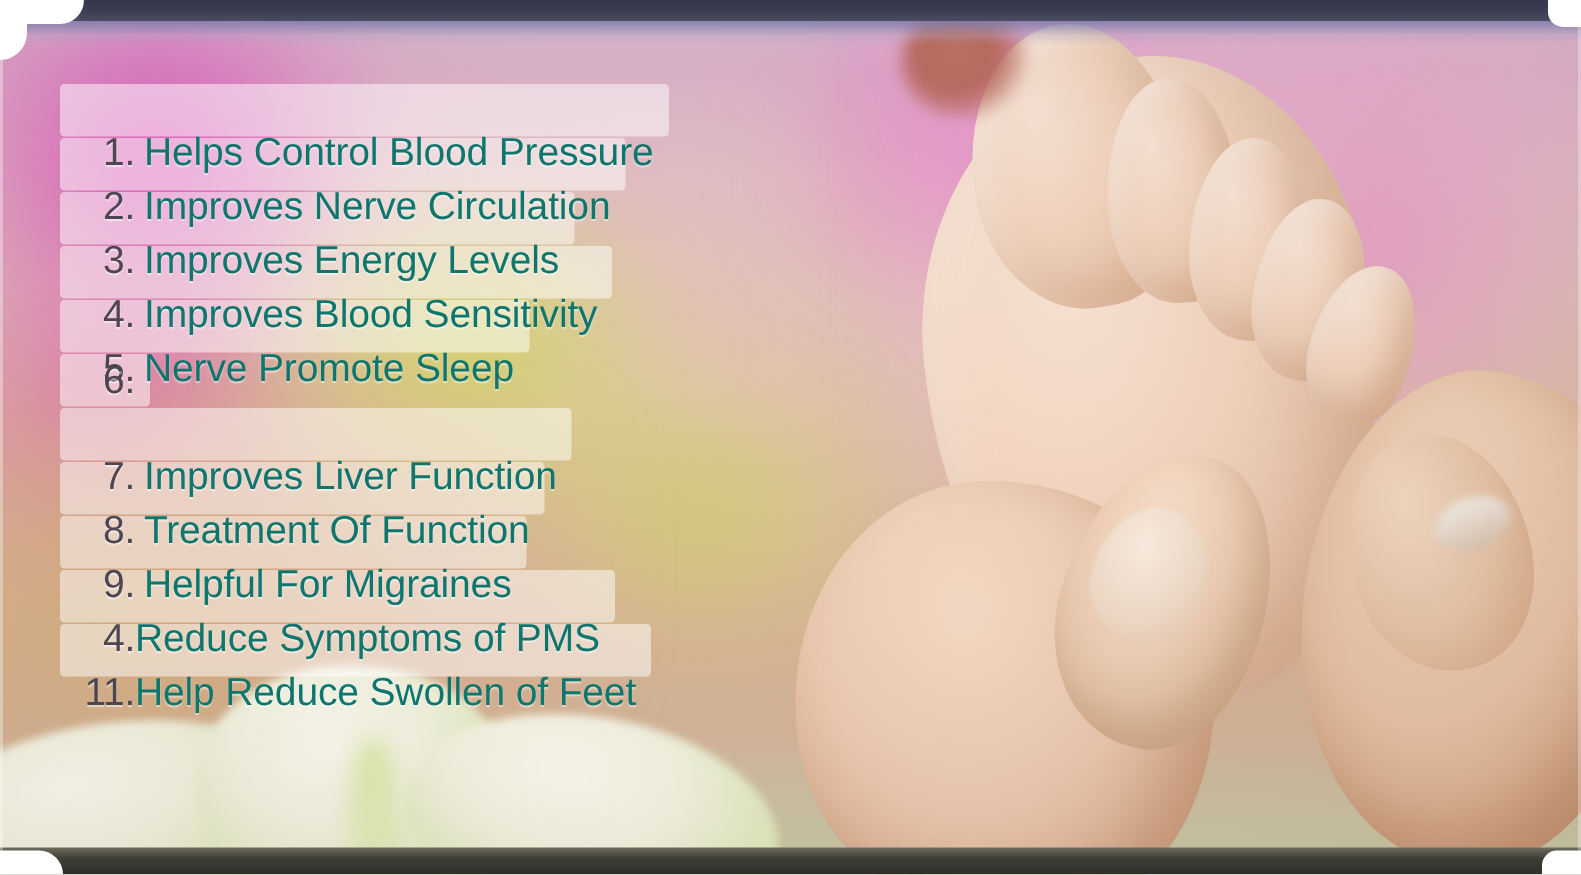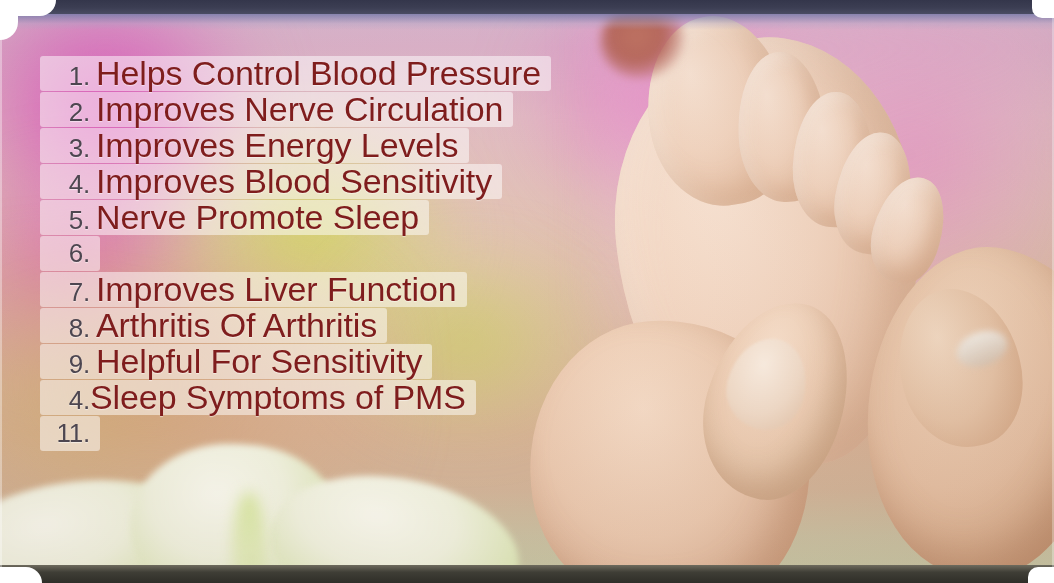--- a/index.html
+++ b/index.html
@@ -299,27 +299,28 @@
     flex:0 0 auto;
     font-size:26px;
     line-height:35px;
     color:#4d4650;
     letter-spacing:-0.2px;
     text-shadow:0 1px 1px rgba(255,255,255,0.55);
   }
   .list-num.wide { width:44px; }
 
   .list-text {
-    font-size:34px;
+    font-size:26px;
     line-height:35px;
-    color:#7f1d1d;
+    color:#0f766e;
     white-space:nowrap;
     letter-spacing:-0.1px;
     text-shadow:0 1px 1px rgba(255,255,255,0.5);
     padding-left:6px;
+    margin-top:28px;
   }
   .list-line.nospace .list-text { padding-left:0px; }
 
   
   .topbar {
     position:absolute; left:0; top:0; width:1054px; height:14px;
     background:linear-gradient(180deg,#34364b 0%, #3c3e53 55%, #4a4c63 100%);
     z-index:40;
   }
   .topbar-fade {
@@ -423,35 +424,36 @@
       <span class="list-num">6.</span>
     </div>
 
     <div class="list-line">
       <span class="list-num">7.</span>
       <span class="list-text">Improves Liver Function</span>
     </div>
 
     <div class="list-line">
       <span class="list-num">8.</span>
-      <span class="list-text">Arthritis Of Arthritis</span>
+      <span class="list-text">Treatment Of Function</span>
     </div>
 
     <div class="list-line">
       <span class="list-num">9.</span>
-      <span class="list-text">Helpful For Sensitivity</span>
+      <span class="list-text">Helpful For Migraines</span>
     </div>
 
     <div class="list-line nospace">
       <span class="list-num wide">4.</span>
-      <span class="list-text">Sleep Symptoms of PMS</span>
+      <span class="list-text">Reduce Symptoms of PMS</span>
     </div>
 
     <div class="list-line nospace">
       <span class="list-num wide">11.</span>
+      <span class="list-text">Help Reduce Swollen of Feet</span>
     </div>
 
   </div>
 
   <div class="topbar"></div>
   <div class="topbar-fade"></div>
   <div class="bottombar"></div>
 
   <div class="corner corner-tl"></div>
   <div class="corner corner-tl2"></div>

